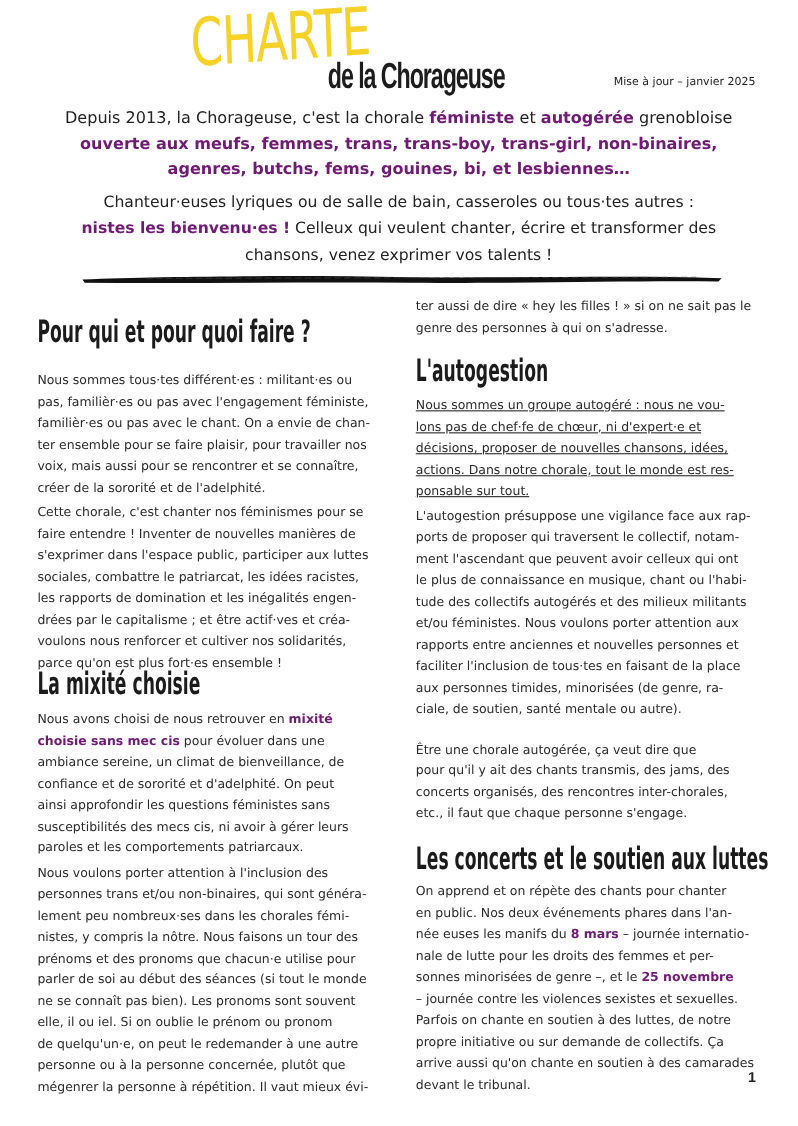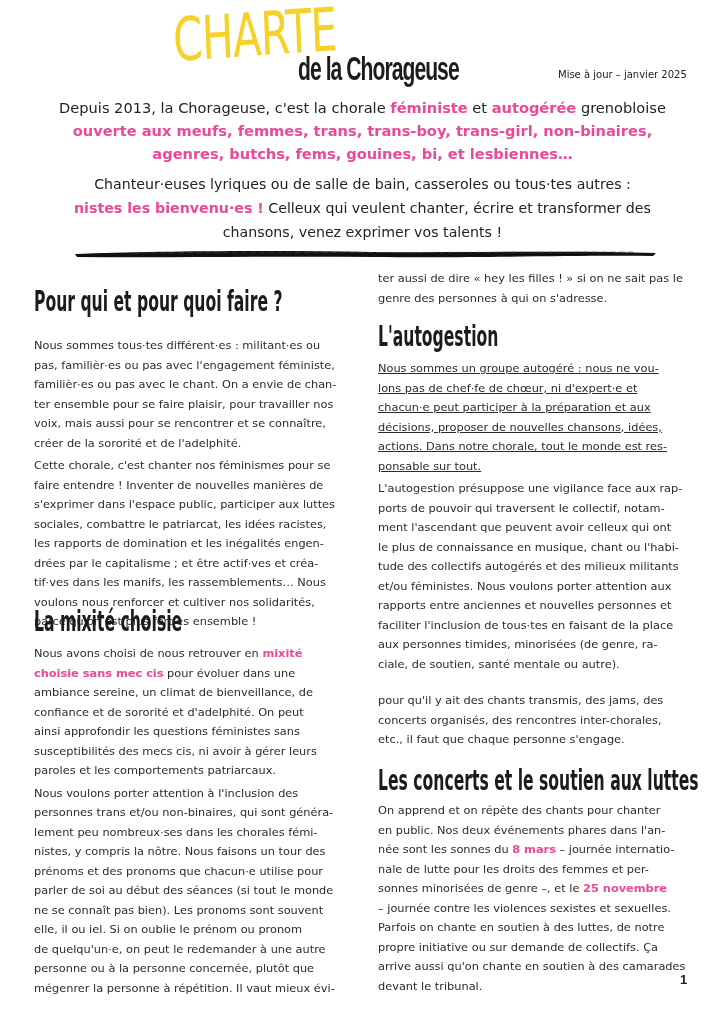--- a/index.html
+++ b/index.html
@@ -29,21 +29,21 @@
 
   
   .col { position: absolute; top: 268px; font-family: "DejaVu Sans", sans-serif; font-size: 11.35px;
          line-height: 19.5px; color: #2b2b2b; }
   .col-left { left: 34px; width: 318px; }
   .col-right { left: 378px; width: 318px; }
   .line { display: block; white-space: nowrap; }
   .h2 { font-family: "DejaVu Sans Condensed", "DejaVu Sans", sans-serif; font-weight: bold; font-size: 27px; color: #1b1b1b;
         transform: scaleX(0.62); transform-origin: left center; white-space: nowrap; line-height: 1; display: block; }
   .block { position: absolute; left: 0; }
-  b { font-weight: bold; color: #ec4899; }
+  b { font-weight: bold; color: #701a75; }
   .pagenum { position: absolute; left: 680px; top: 972px; font-size: 13px; color: #222; font-family: "Liberation Sans", sans-serif; font-weight: bold; }
 </style>
 </head>
 <body>
 
 <div class="page">
 
   <div class="title-charte">CHARTE</div>
   <div class="title-sub">de la Chorageuse</div>
   <div class="update">Mise à jour – janvier 2025</div>
@@ -75,21 +75,20 @@
         <span class="line">voix, mais aussi pour se rencontrer et se connaître,</span>
         <span class="line">créer de la sororité et de l'adelphité.</span>
       </div>
       <div style="margin-top:3px;">
         <span class="line">Cette chorale, c'est chanter nos féminismes pour se</span>
         <span class="line">faire entendre ! Inventer de nouvelles manières de</span>
         <span class="line">s'exprimer dans l'espace public, participer aux luttes</span>
         <span class="line">sociales, combattre le patriarcat, les idées racistes,</span>
         <span class="line">les rapports de domination et les inégalités engen-</span>
         <span class="line">drées par le capitalisme ; et être actif·ves et créa-</span>
-        <span class="line">tif·ves dans les manifs, les rassemblements… Nous</span>
         <span class="line">voulons nous renforcer et cultiver nos solidarités,</span>
         <span class="line">parce qu'on est plus fort·es ensemble !</span>
       </div>
     </div>
 
     <div class="block" style="top:336px;">
       <span class="h2" style="font-size:28px; height:36px; line-height:36px;">La mixité choisie</span>
       <div style="margin-top:4px;">
         <span class="line"><span>Nous avons choisi de nous retrouver en </span><b>mixité</b></span>
         <span class="line"><b>choisie sans mec cis</b><span> pour évoluer dans une</span></span>
@@ -119,50 +118,50 @@
     <div class="block" style="top:0px;">
       <span class="line">ter aussi de dire « hey les filles ! » si on ne sait pas le</span>
       <span class="line">genre des personnes à qui on s'adresse.</span>
     </div>
 
     <div class="block" style="top:50px;">
       <span class="h2" style="font-size:28px; height:36px; line-height:36px;">L'autogestion</span>
       <div style="margin-top:4px;text-decoration:underline;">
         <span class="line">Nous sommes un groupe autogéré : nous ne vou-</span>
         <span class="line">lons pas de chef·fe de chœur, ni d'expert·e et</span>
-        <span class="line">chacun·e peut participer à la préparation et aux</span>
         <span class="line">décisions, proposer de nouvelles chansons, idées,</span>
         <span class="line">actions. Dans notre chorale, tout le monde est res-</span>
         <span class="line">ponsable sur tout.</span>
       </div>
       <div style="margin-top:3px;">
         <span class="line">L'autogestion présuppose une vigilance face aux rap-</span>
-        <span class="line">ports de pouvoir qui traversent le collectif, notam-</span>
+        <span class="line">ports de proposer qui traversent le collectif, notam-</span>
         <span class="line">ment l'ascendant que peuvent avoir celleux qui ont</span>
         <span class="line">le plus de connaissance en musique, chant ou l'habi-</span>
         <span class="line">tude des collectifs autogérés et des milieux militants</span>
         <span class="line">et/ou féministes. Nous voulons porter attention aux</span>
         <span class="line">rapports entre anciennes et nouvelles personnes et</span>
         <span class="line">faciliter l'inclusion de tous·tes en faisant de la place</span>
         <span class="line">aux personnes timides, minorisées (de genre, ra-</span>
         <span class="line">ciale, de soutien, santé mentale ou autre).</span>
       </div>
       <div style="margin-top:17px;">
+        <span class="line">Être une chorale autogérée, ça veut dire que</span>
         <span class="line">pour qu'il y ait des chants transmis, des jams, des</span>
         <span class="line">concerts organisés, des rencontres inter-chorales,</span>
         <span class="line">etc., il faut que chaque personne s'engage.</span>
       </div>
     </div>
 
     <div class="block" style="top:494px;">
       <span class="h2" style="font-size:28px; height:36px; line-height:36px;">Les concerts et le soutien aux luttes</span>
       <div style="margin-top:2px;">
         <span class="line">On apprend et on répète des chants pour chanter</span>
         <span class="line">en public. Nos deux événements phares dans l'an-</span>
-        <span class="line"><span>née sont les sonnes du </span><b>8 mars</b><span> – journée internatio-</span></span>
+        <span class="line"><span>née euses les manifs du </span><b>8 mars</b><span> – journée internatio-</span></span>
         <span class="line">nale de lutte pour les droits des femmes et per-</span>
         <span class="line"><span>sonnes minorisées de genre –, et le </span><b>25 novembre</b></span>
         <span class="line">– journée contre les violences sexistes et sexuelles.</span>
         <span class="line">Parfois on chante en soutien à des luttes, de notre</span>
         <span class="line">propre initiative ou sur demande de collectifs. Ça</span>
         <span class="line">arrive aussi qu'on chante en soutien à des camarades</span>
         <span class="line">devant le tribunal.</span>
       </div>
     </div>
   </div>

